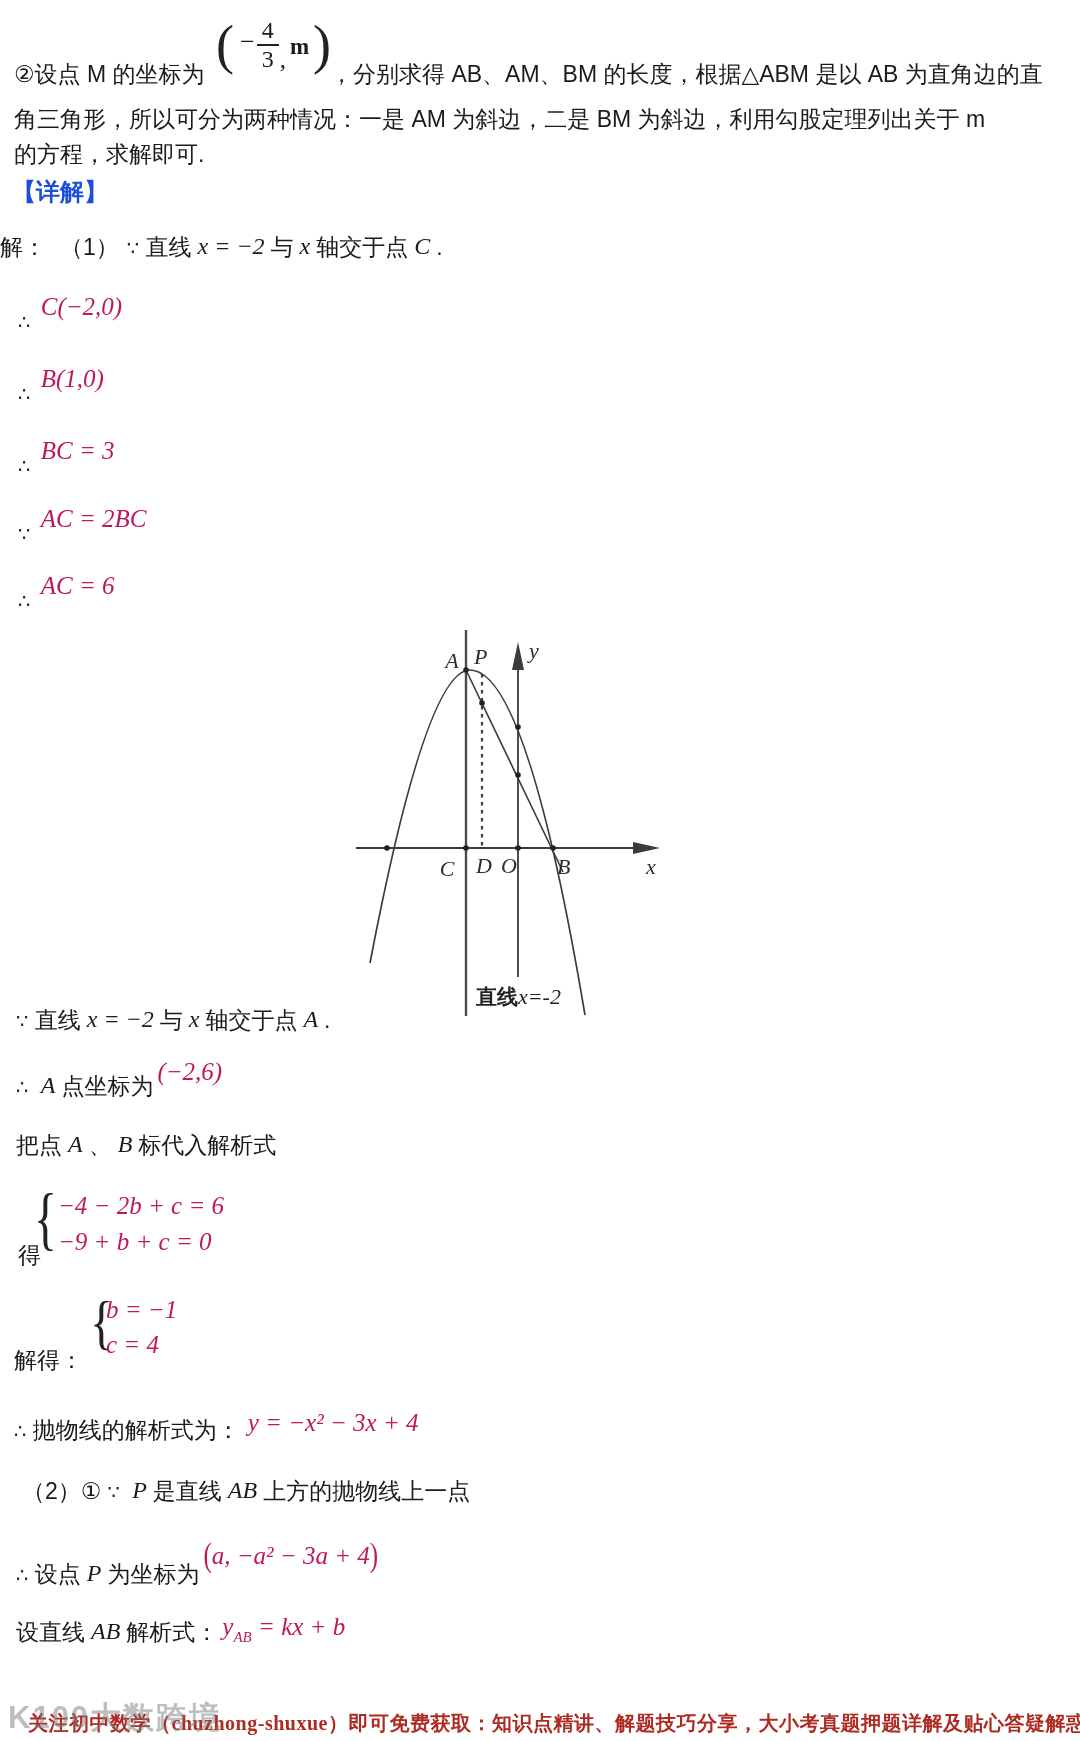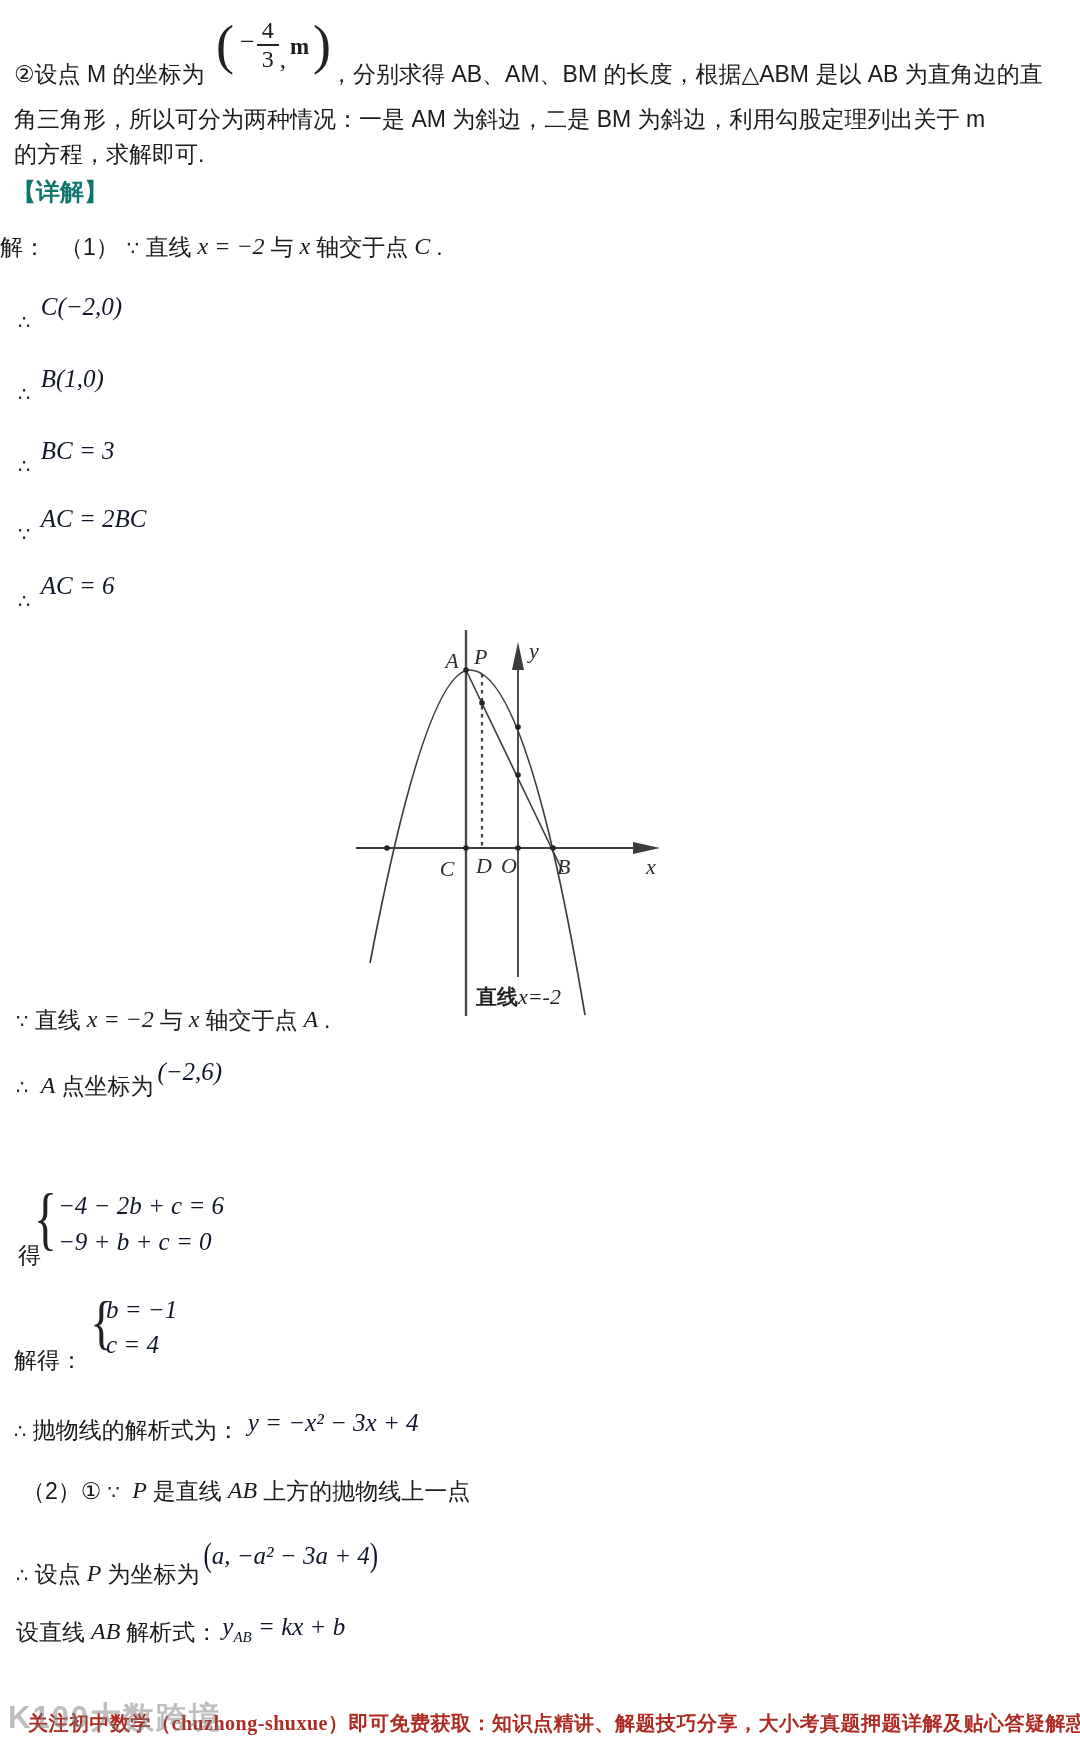--- a/index.html
+++ b/index.html
@@ -1,34 +1,34 @@
 <!DOCTYPE html>
 <html><head>
 <meta charset="utf-8">
 <style>
   html,body{margin:0;padding:0;background:#e8e8e8;}
   .page{position:relative;width:1080px;height:1741px;background:#ffffff;overflow:hidden;
         font-family:"Liberation Sans","DejaVu Sans",sans-serif;color:#1b1b1b;margin:0 auto;}
   .abs{position:absolute;white-space:nowrap;}
   .cjk{font-size:23px;line-height:1.3;}
   .math{font-family:"Liberation Serif","DejaVu Serif",serif;font-style:italic;font-size:24px;margin:0 6px;position:relative;top:-1px;}
-  .eq{font-family:"Liberation Serif","DejaVu Serif",serif;font-style:italic;font-size:25px;color:#0f172a;}
+  .eq{font-family:"Liberation Serif","DejaVu Serif",serif;font-style:italic;font-size:25px;color:#be185d;}
   .sym{font-family:"DejaVu Sans",sans-serif;font-size:20px;margin-right:10px;color:#222;}
   .eqline .sym{position:relative;top:14px;}
   .inlinesym{margin:0 6px 0 0;}
   
   .coordbox{display:flex;align-items:center;height:74px;}
   .bigp{font-family:"Liberation Serif","DejaVu Serif",serif;font-size:54px;font-weight:300;line-height:1;color:#222;}
   .mminus{font-family:"Liberation Serif",serif;font-size:26px;margin:0 2px 0 6px;position:relative;top:-3px;}
   .frac{display:inline-flex;flex-direction:column;align-items:center;font-family:"Liberation Serif",serif;font-size:24px;line-height:1.12;}
   .frac .den{border-top:2px solid #222;padding:0 5px;}
   .frac .num{padding:0 5px;}
   .mcomma{font-family:"Liberation Serif",serif;font-size:25px;align-self:flex-end;margin:0 1px 8px 1px;}
   .mvar{font-family:"Liberation Serif",serif;font-size:23px;font-weight:600;margin:0 4px 0 3px;position:relative;top:2px;}
-  .heading-red{color:#0f766e;font-size:24px;font-weight:700;}
+  .heading-red{color:#1d4ed8;font-size:24px;font-weight:700;}
   
   .brace{position:absolute;font-family:"Liberation Serif",serif;font-weight:300;font-size:48px;line-height:1;color:#222;transform-origin:top center;}
   .raise{position:relative;display:inline-block;}
   .medp{display:inline-block;transform:scaleY(1.35);transform-origin:50% 60%;font-style:normal;}
   .sub{font-size:15px;position:relative;top:7px;font-style:italic;}
   .footer{font-family:"Liberation Serif","DejaVu Serif",serif;font-size:20px;font-weight:700;color:#ad2b23;letter-spacing:0.5px;}
   .watermark{font-size:31px;font-weight:700;color:rgba(125,125,125,0.5);letter-spacing:2px;z-index:5;}
   svg text{font-family:"Liberation Serif","DejaVu Serif",serif;}
 </style>
 </head>
@@ -113,20 +113,23 @@
   </svg>
 
   <div class="abs cjk" style="left:16px;top:1005px">
     <span class="sym inlinesym">∵</span><span>直线</span><span class="math">x = −2</span><span>与</span><span class="math">x</span><span>轴交于点</span><span class="math">A</span><span>.</span>
   </div>
 
   <div class="abs cjk" style="left:16px;top:1070px">
     <span class="sym inlinesym">∴</span><span class="math">A</span><span>点坐标为</span><span class="eq raise" style="top:-14px;margin-left:4px">(−2,6)</span>
   </div>
 
+  <div class="abs cjk" style="left:16px;top:1130px">
+    <span>把点</span><span class="math">A</span><span>、</span><span class="math">B</span><span>标代入解析式</span>
+  </div>
 
   <div class="abs cjk" style="left:18px;top:1241px">得</div>
   <div class="abs brace" style="left:34px;top:1184px;transform:scaleY(1.45)">{</div>
   <div class="abs eq" style="left:58px;top:1192px">−4 − 2b + c = 6</div>
   <div class="abs eq" style="left:58px;top:1228px">−9 + b + c = 0</div>
 
   <div class="abs cjk" style="left:14px;top:1346px">解得：</div>
   <div class="abs brace" style="left:90px;top:1292px;transform:scaleY(1.25)">{</div>
   <div class="abs eq" style="left:106px;top:1296px">b = −1</div>
   <div class="abs eq" style="left:106px;top:1331px">c = 4</div>

